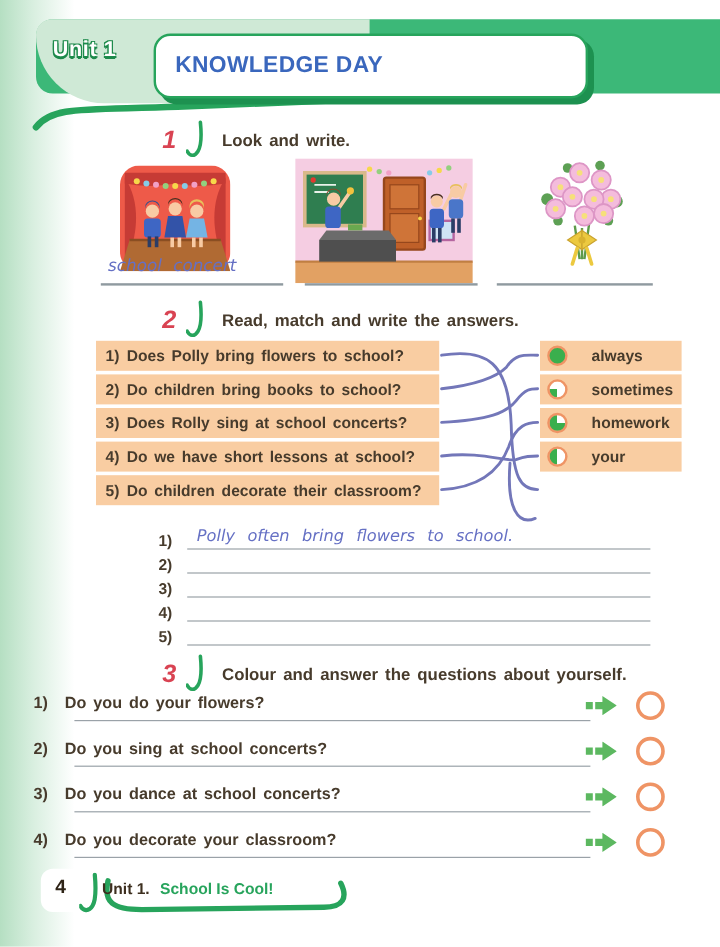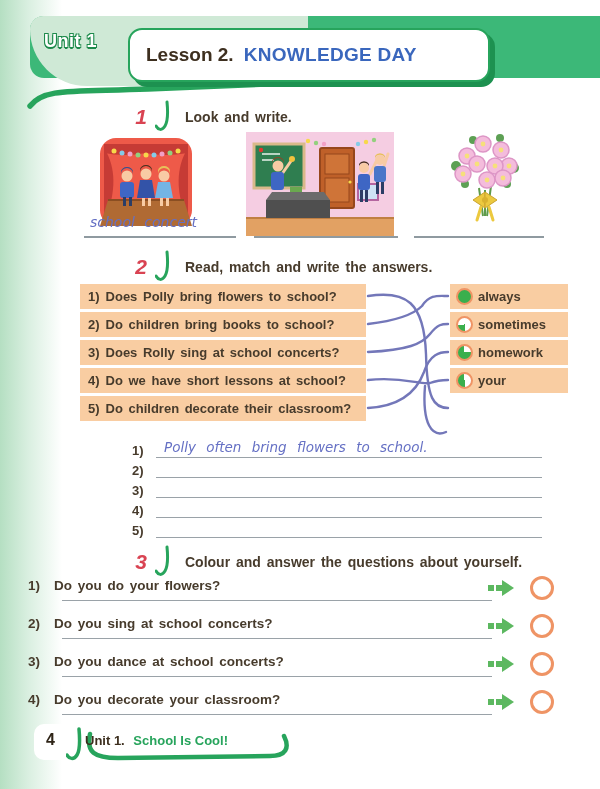--- a/index.html
+++ b/index.html
@@ -35,21 +35,21 @@
   .illus{position:absolute;}
   .caption-line{position:absolute; height:24px; border-bottom:2px solid #8f9aa0;
     font-family:"DejaVu Sans",sans-serif; font-style:italic; font-size:14px;
     color:var(--handwriting-blue); word-spacing:5px; padding-left:6px;}
   
   .q-col{position:absolute; left:80px; top:284px; width:286px;}
   .a-col{position:absolute; left:450px; top:284px; width:118px;}
   .q-row{display:flex; align-items:center; gap:6px; height:25px; margin-bottom:3px;
     background:var(--peach); padding-left:8px; font-size:13px; font-weight:700;
     color:var(--text-dark); word-spacing:2px; white-space:nowrap;}
-  .a-row{display:flex; align-items:center; gap:5px; height:25px; margin-bottom:3px;
+  .a-row{display:flex; align-items:center; gap:20px; height:25px; margin-bottom:3px;
     background:var(--peach); padding-left:6px; font-size:13px; font-weight:700; color:var(--text-dark);}
   .pie{width:17px; height:17px; border-radius:50%; border:2.5px solid var(--ring-orange);
     background:#fff; flex:0 0 auto;}
   .match-svg{position:absolute; left:366px; top:284px; width:84px; height:164px; pointer-events:none;}
   .write-col{position:absolute; left:132px; top:438px; width:410px;}
   .w-row{display:flex; align-items:flex-end; height:20px;}
   .w-num{width:24px; font-size:13px; font-weight:700; color:var(--text-dark);}
   .w-line{flex:1; border-bottom:1.5px solid #9aa2a8; height:19px;
     font-family:"DejaVu Sans",sans-serif; font-style:italic; font-size:13.5px;
     color:var(--handwriting-blue); word-spacing:6px; padding-left:8px;}
@@ -76,21 +76,20 @@
 <div class="page">
   <div class="left-strip"></div>
 
   <div class="band"></div>
   <div class="unit-area"></div>
   <svg class="swoosh" viewBox="0 0 300 32">
     <path d="M298,4 L130,11 C52,14 26,10 12,28" fill="none" stroke="var(--accent-green)" stroke-width="5.5" stroke-linecap="round"></path>
   </svg>
   <div class="unit-badge">Unit 1</div>
   <div class="banner">
-    <span class="lesson-label">Lesson 2.</span>
     <span class="lesson-title">KNOWLEDGE DAY</span>
   </div>
 
   <div class="ex-head" style="left:133px; top:100px;">
     <span class="ex-num">1</span>
     <svg width="16" height="34" viewBox="0 0 16 34">
       <path d="M12,2 C13,12 13,21 10,26 C7,31 3,30 1,26" fill="none" stroke="var(--accent-green)" stroke-width="3" stroke-linecap="round"></path>
     </svg>
     <span class="ex-instruction">Look and write.</span>
   </div>

